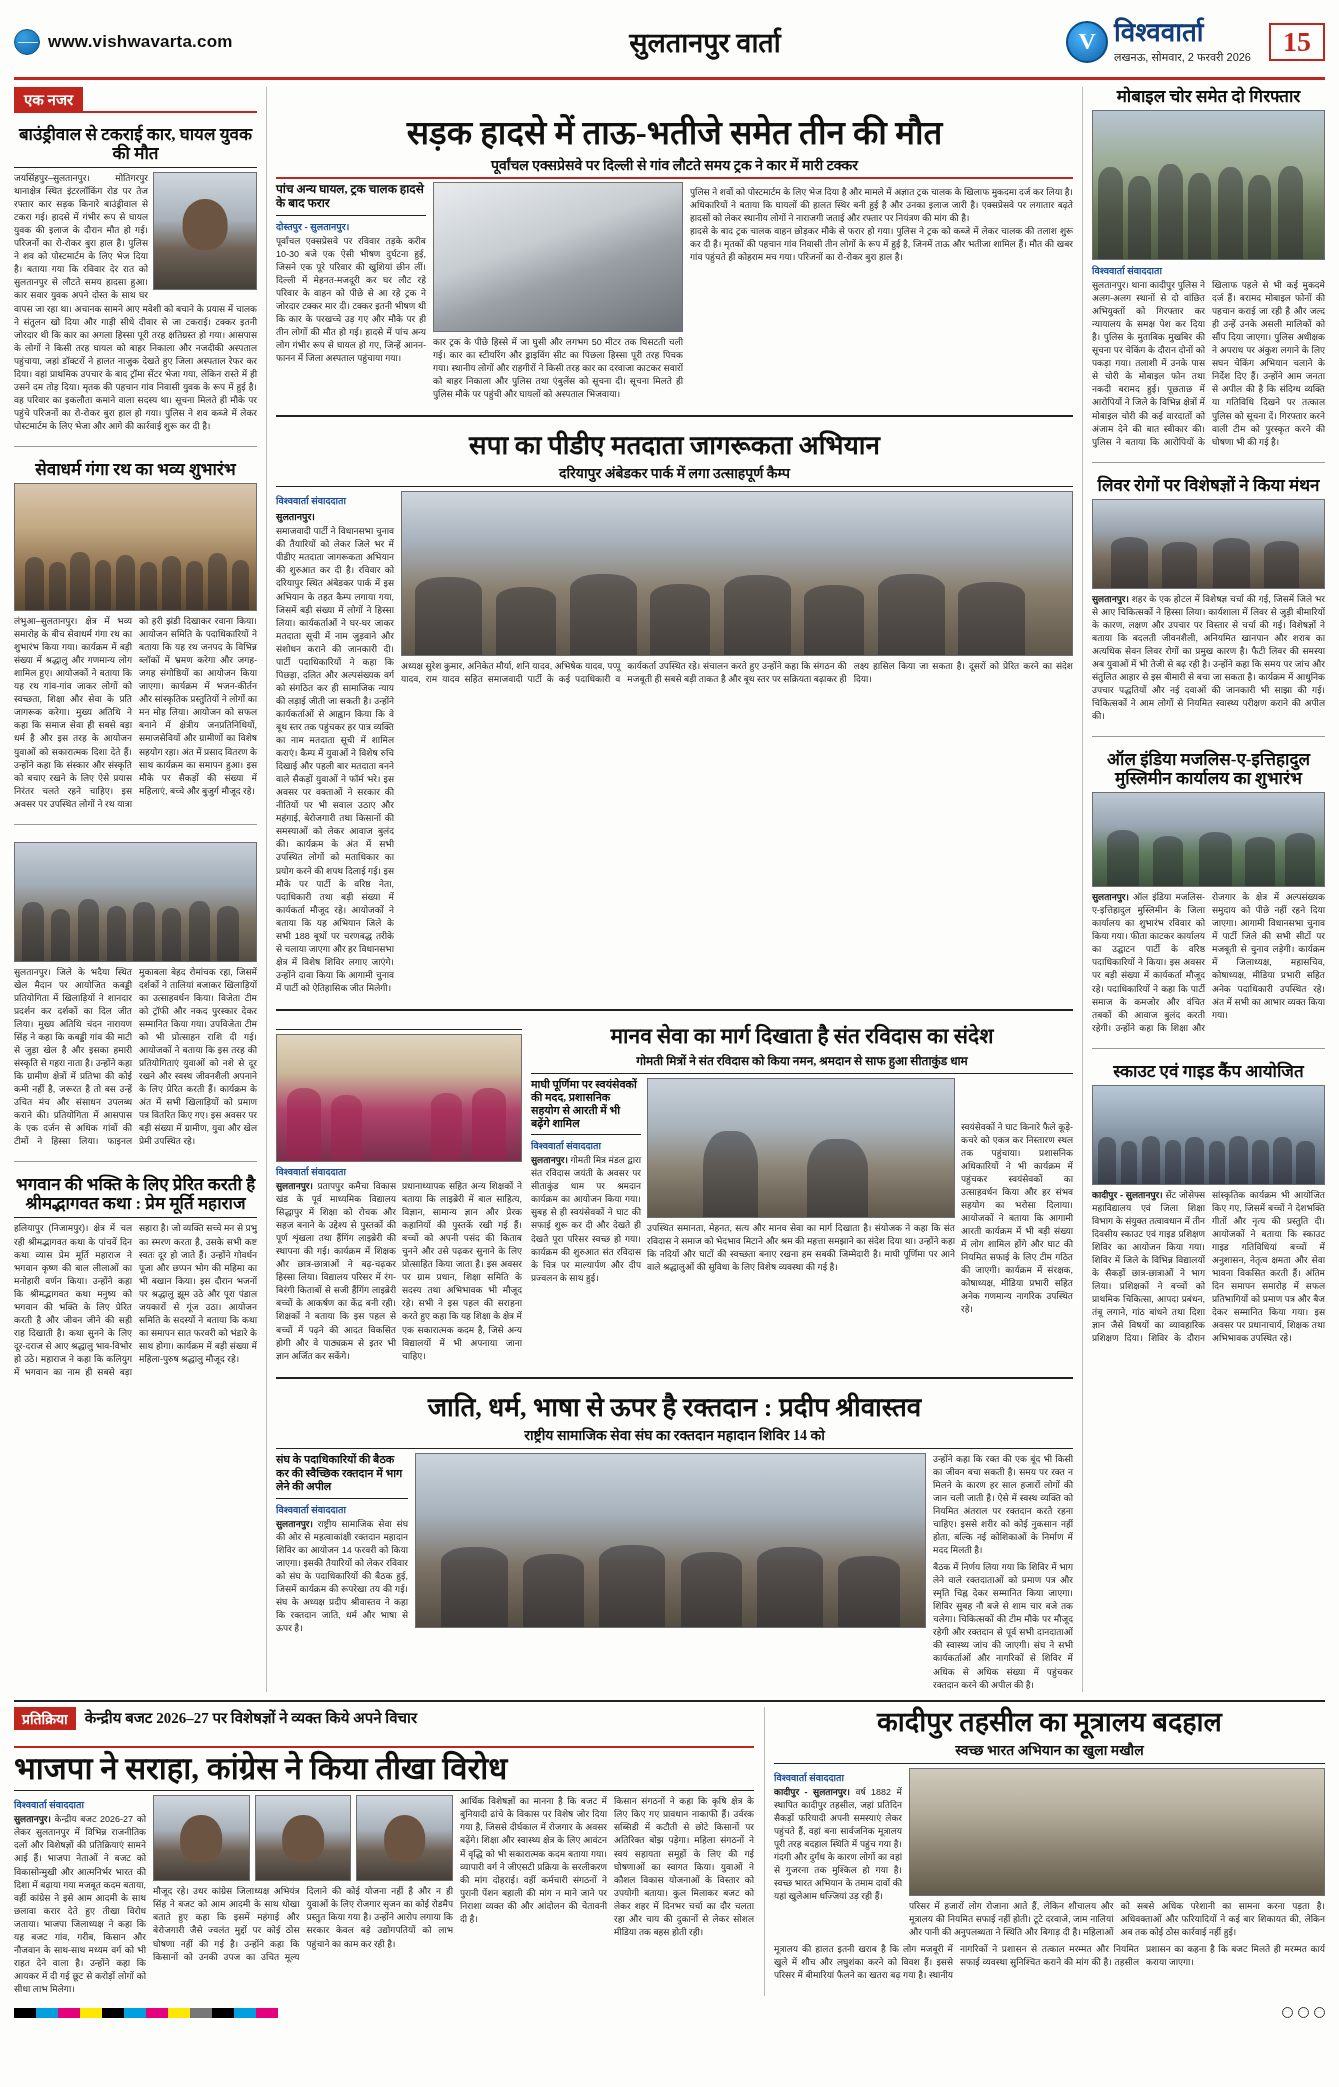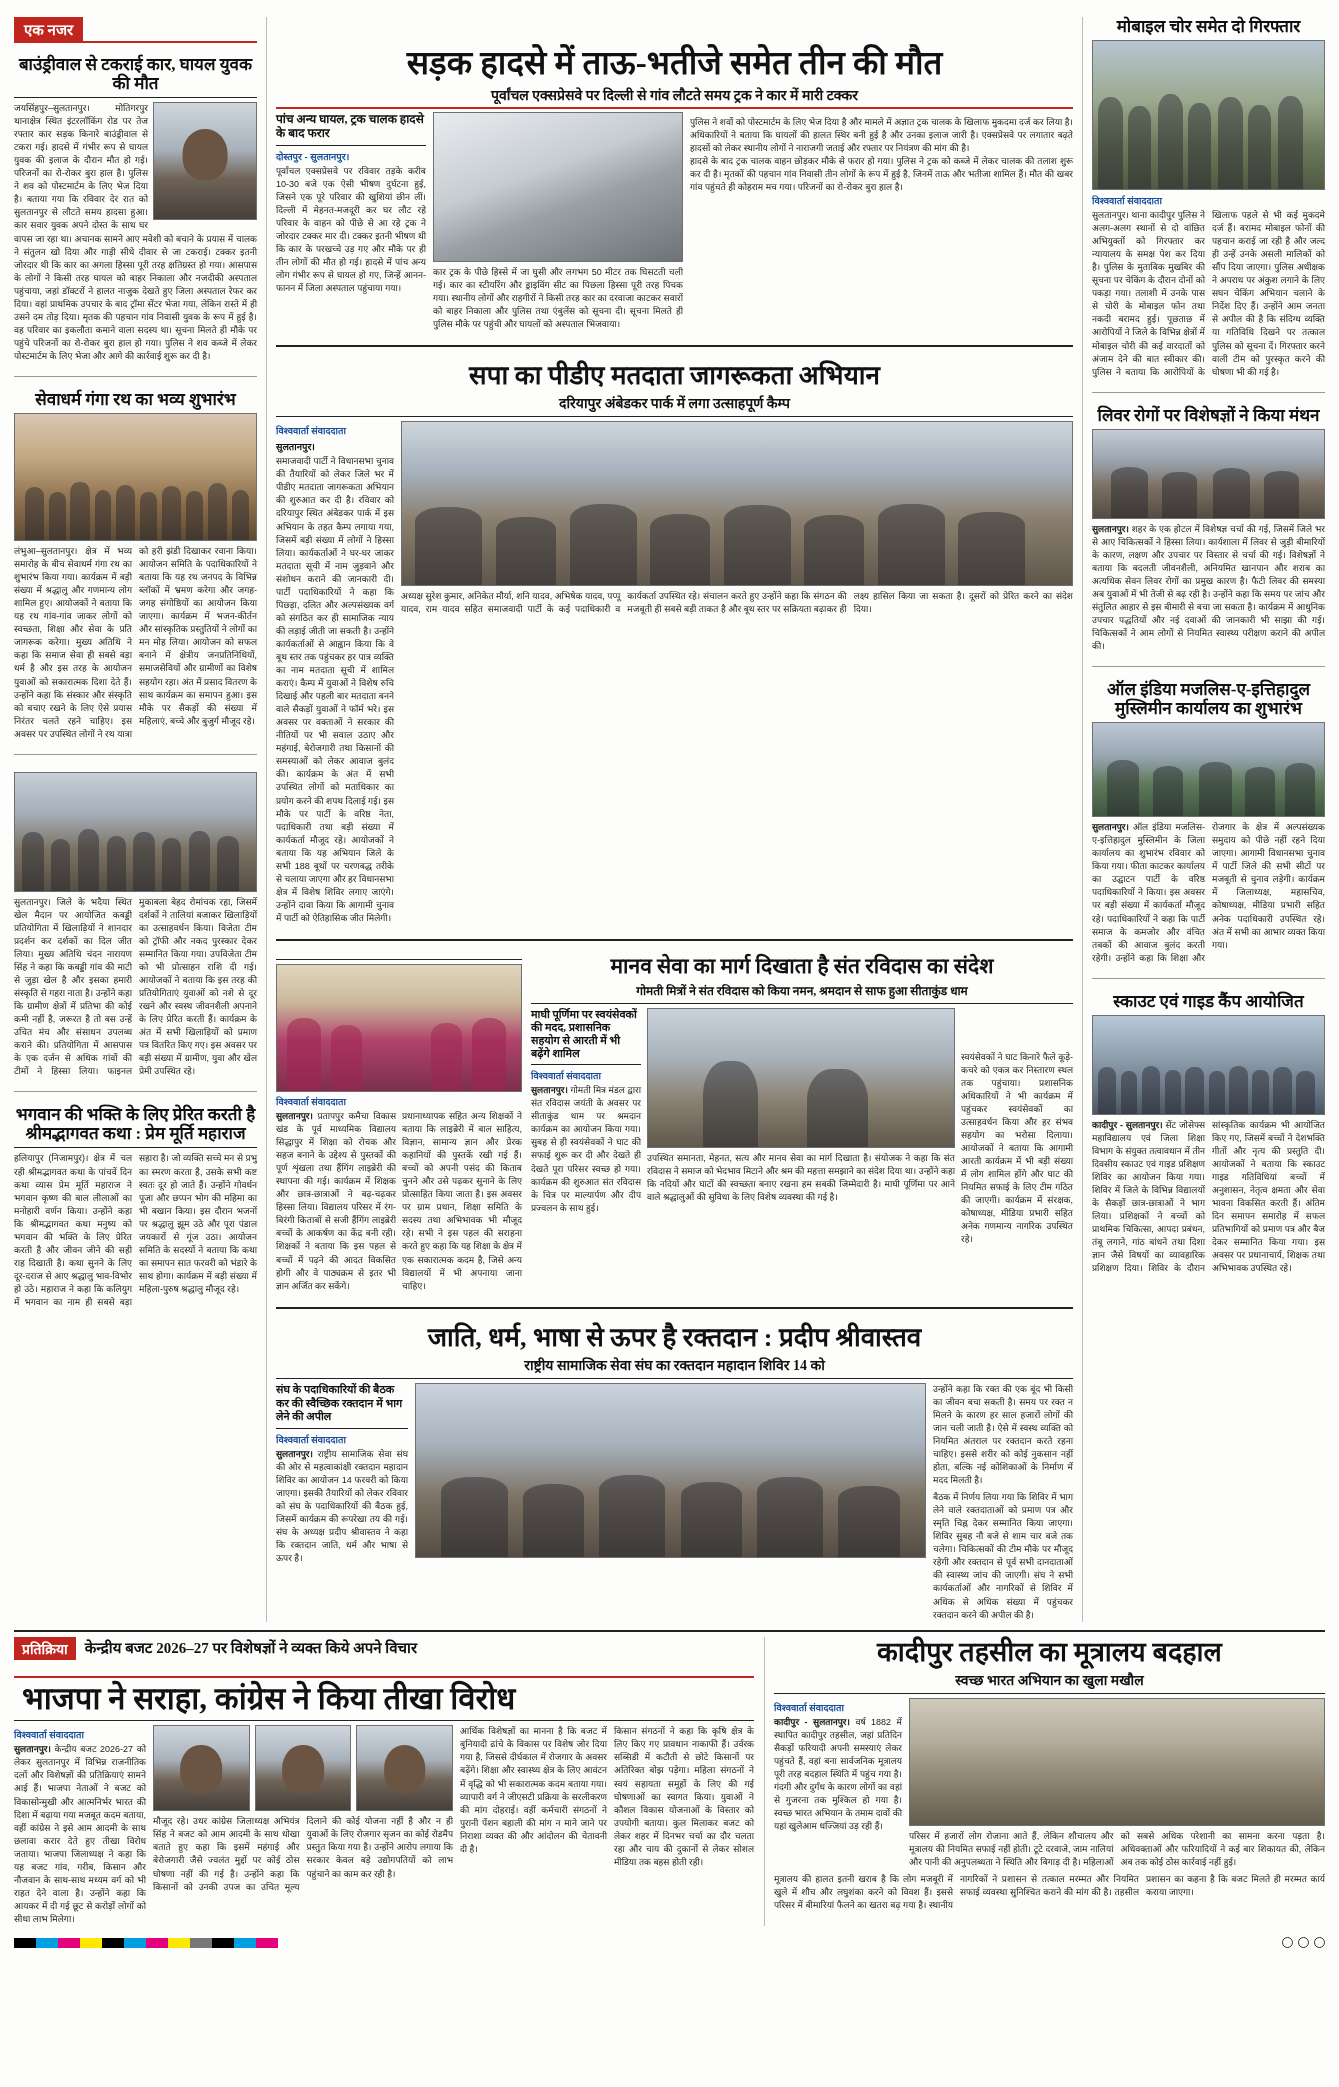--- a/index.html
+++ b/index.html
@@ -156,20 +156,39 @@
   .sectionbar {
     background:#c0261e;color:#fff;font-weight:700;font-size:14px;
     padding:2px 8px;display:inline-block;font-family:"Liberation Serif",serif;
   }
 </style>
 </head>
 <body>
 
 <div class="page">
 
+  <div class="masthead">
+    <div class="mh-left">
+      <span class="globe"></span>
+      <span class="mh-url">www.vishwavarta.com</span>
+    </div>
+    <div class="mh-center">
+      <div class="sec">सुलतानपुर वार्ता</div>
+    </div>
+    <div class="mh-right">
+      <div class="logo-wrap">
+        <div class="logo-mark">V</div>
+        <div class="logo-text">
+          <div class="name">विश्ववार्ता</div>
+          <div class="sub">लखनऊ,  सोमवार, 2 फरवरी 2026</div>
+        </div>
+      </div>
+      <div class="pageno">15</div>
+    </div>
+  </div>
 
   <div class="content">
 
     <div class="col">
 
       <div class="tagstrip-wrap">
         <span class="tagstrip">एक नजर</span>
       </div>
 
       <div>
@@ -456,21 +475,21 @@
     </div>
   </div>
 
   <div style="margin-top:8px;border-top:2px solid #222;padding-top:5px;display:flex;gap:10px;">
 
     <div style="width:740px;">
       <div style="display:flex;align-items:center;gap:9px;border-bottom:2px solid #c0261e;padding-bottom:16px;">
         <span class="sectionbar">प्रतिक्रिया</span>
         <span class="hl" style="font-size:15px;">केन्द्रीय बजट 2026–27 पर विशेषज्ञों ने व्यक्त किये अपने विचार</span>
       </div>
-      <div class="hl" style="font-size:31px;text-align:left;margin:4px 0 4px 8px;">भाजपा ने सराहा, कांग्रेस ने किया तीखा विरोध</div>
+      <div class="hl" style="font-size:31px;text-align:left;margin:4px 0 4px 0;">भाजपा ने सराहा, कांग्रेस ने किया तीखा विरोध</div>
       <div class="blackline"></div>
       <div style="display:flex;gap:7px;">
         <div style="width:132px;">
           <div class="byline">विश्ववार्ता संवाददाता</div>
           <div class="body-txt">
             <b>सुलतानपुर।</b>
             <span>केन्द्रीय बजट 2026-27 को लेकर सुलतानपुर में विभिन्न राजनीतिक दलों और विशेषज्ञों की प्रतिक्रियाएं सामने आई हैं। भाजपा नेताओं ने बजट को विकासोन्मुखी और आत्मनिर्भर भारत की दिशा में बढ़ाया गया मजबूत कदम बताया, वहीं कांग्रेस ने इसे आम आदमी के साथ छलावा करार देते हुए तीखा विरोध जताया। भाजपा जिलाध्यक्ष ने कहा कि यह बजट गांव, गरीब, किसान और नौजवान के साथ-साथ मध्यम वर्ग को भी राहत देने वाला है। उन्होंने कहा कि आयकर में दी गई छूट से करोड़ों लोगों को सीधा लाभ मिलेगा।</span>
           </div>
         </div>
         <div style="width:300px;">

